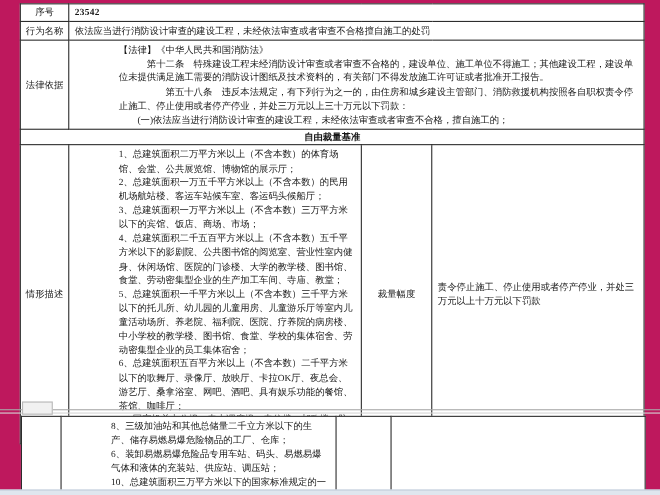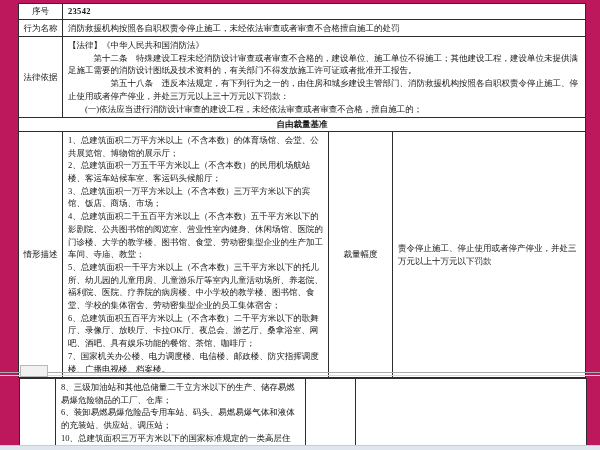--- a/index.html
+++ b/index.html
@@ -22,21 +22,21 @@
     overflow:hidden;
     word-break:break-all;
   }
   .main-table { position:absolute; left:18px; top:3px; width:567px; }
   .cont-table { position:absolute; left:19px; top:378px; width:567px; }
 
   .lbl { text-align:center; padding:0 2px; }
   .bold { font-weight:bold; }
   .center { text-align:center; }
   .vtop { vertical-align:top; padding-top:2px; padding-bottom:2px; }
-  .para { white-space:pre-wrap; }
+  .para { white-space:pre-wrap;margin-left:40px; }
   .serial-val { font-weight:bold; letter-spacing:0.3px; }
 
   .pagebreak-line {
     position:absolute; left:0; top:372px; width:600px; height:1px;
     background:#a9a9a9;
   }
   .pagebreak-line2 {
     position:absolute; left:0; top:375px; width:600px; height:1px;
     background:#d6d6d6;
   }
@@ -61,21 +61,21 @@
         <col style="width:64px">
         <col style="width:193px">
     </colgroup>
     <tbody>
         <tr style="height:16px">
       <td class="lbl">序号</td>
       <td colspan="3" class="serial-val">23542</td>
     </tr>
     <tr style="height:17px">
       <td class="lbl">行为名称</td>
-      <td colspan="3">消防救援机构按照各自职权责令停止施工，未经依法审查或者审查不合格擅自施工的处罚</td>
+      <td colspan="3">依法应当进行消防设计审查的建设工程，未经依法审查或者审查不合格擅自施工的处罚</td>
     </tr>
     <tr style="height:76px">
       <td class="lbl">法律依据</td>
       <td colspan="3" class="vtop">
             <div class="para">【法律】《中华人民共和国消防法》</div>
             <div class="para">　　　第十二条　特殊建设工程未经消防设计审查或者审查不合格的，建设单位、施工单位不得施工；其他建设工程，建设单位未提供满足施工需要的消防设计图纸及技术资料的，有关部门不得发放施工许可证或者批准开工报告。</div>
             <div class="para">　　　　　第五十八条　违反本法规定，有下列行为之一的，由住房和城乡建设主管部门、消防救援机构按照各自职权责令停止施工、停止使用或者停产停业，并处三万元以上三十万元以下罚款：</div>
             <div class="para">　　(一)依法应当进行消防设计审查的建设工程，未经依法审查或者审查不合格，擅自施工的；</div>
           </td>
     </tr>

